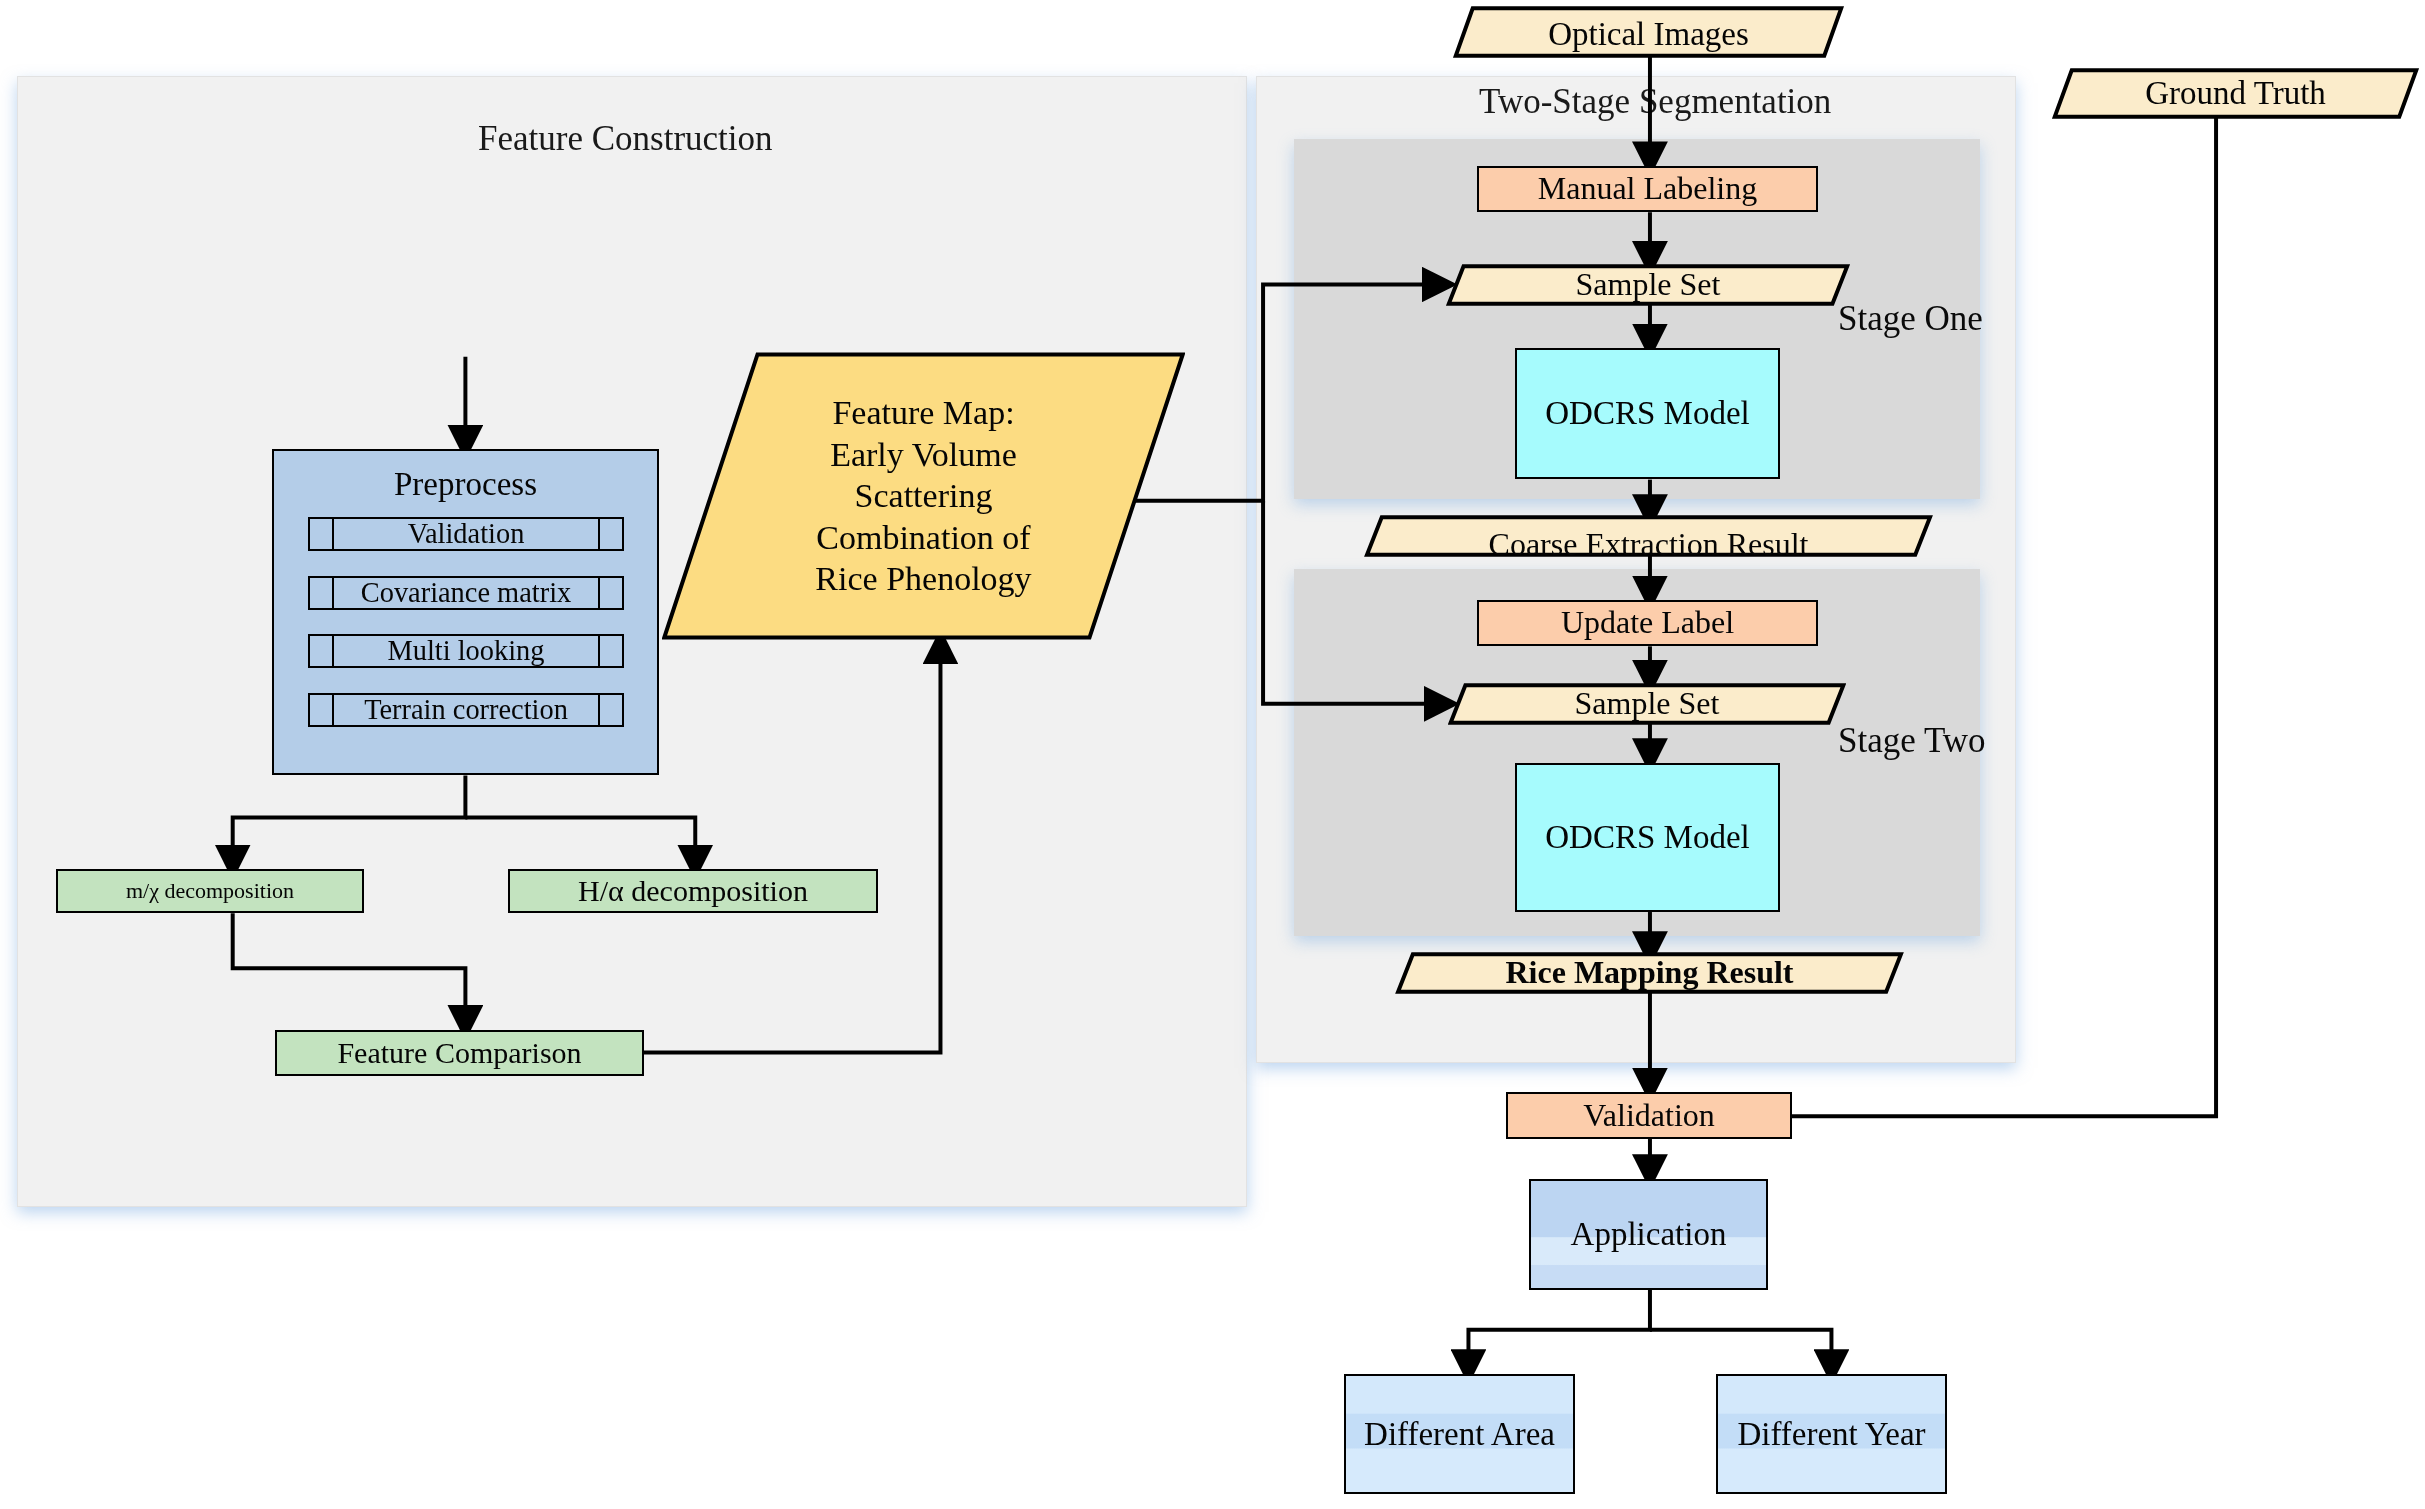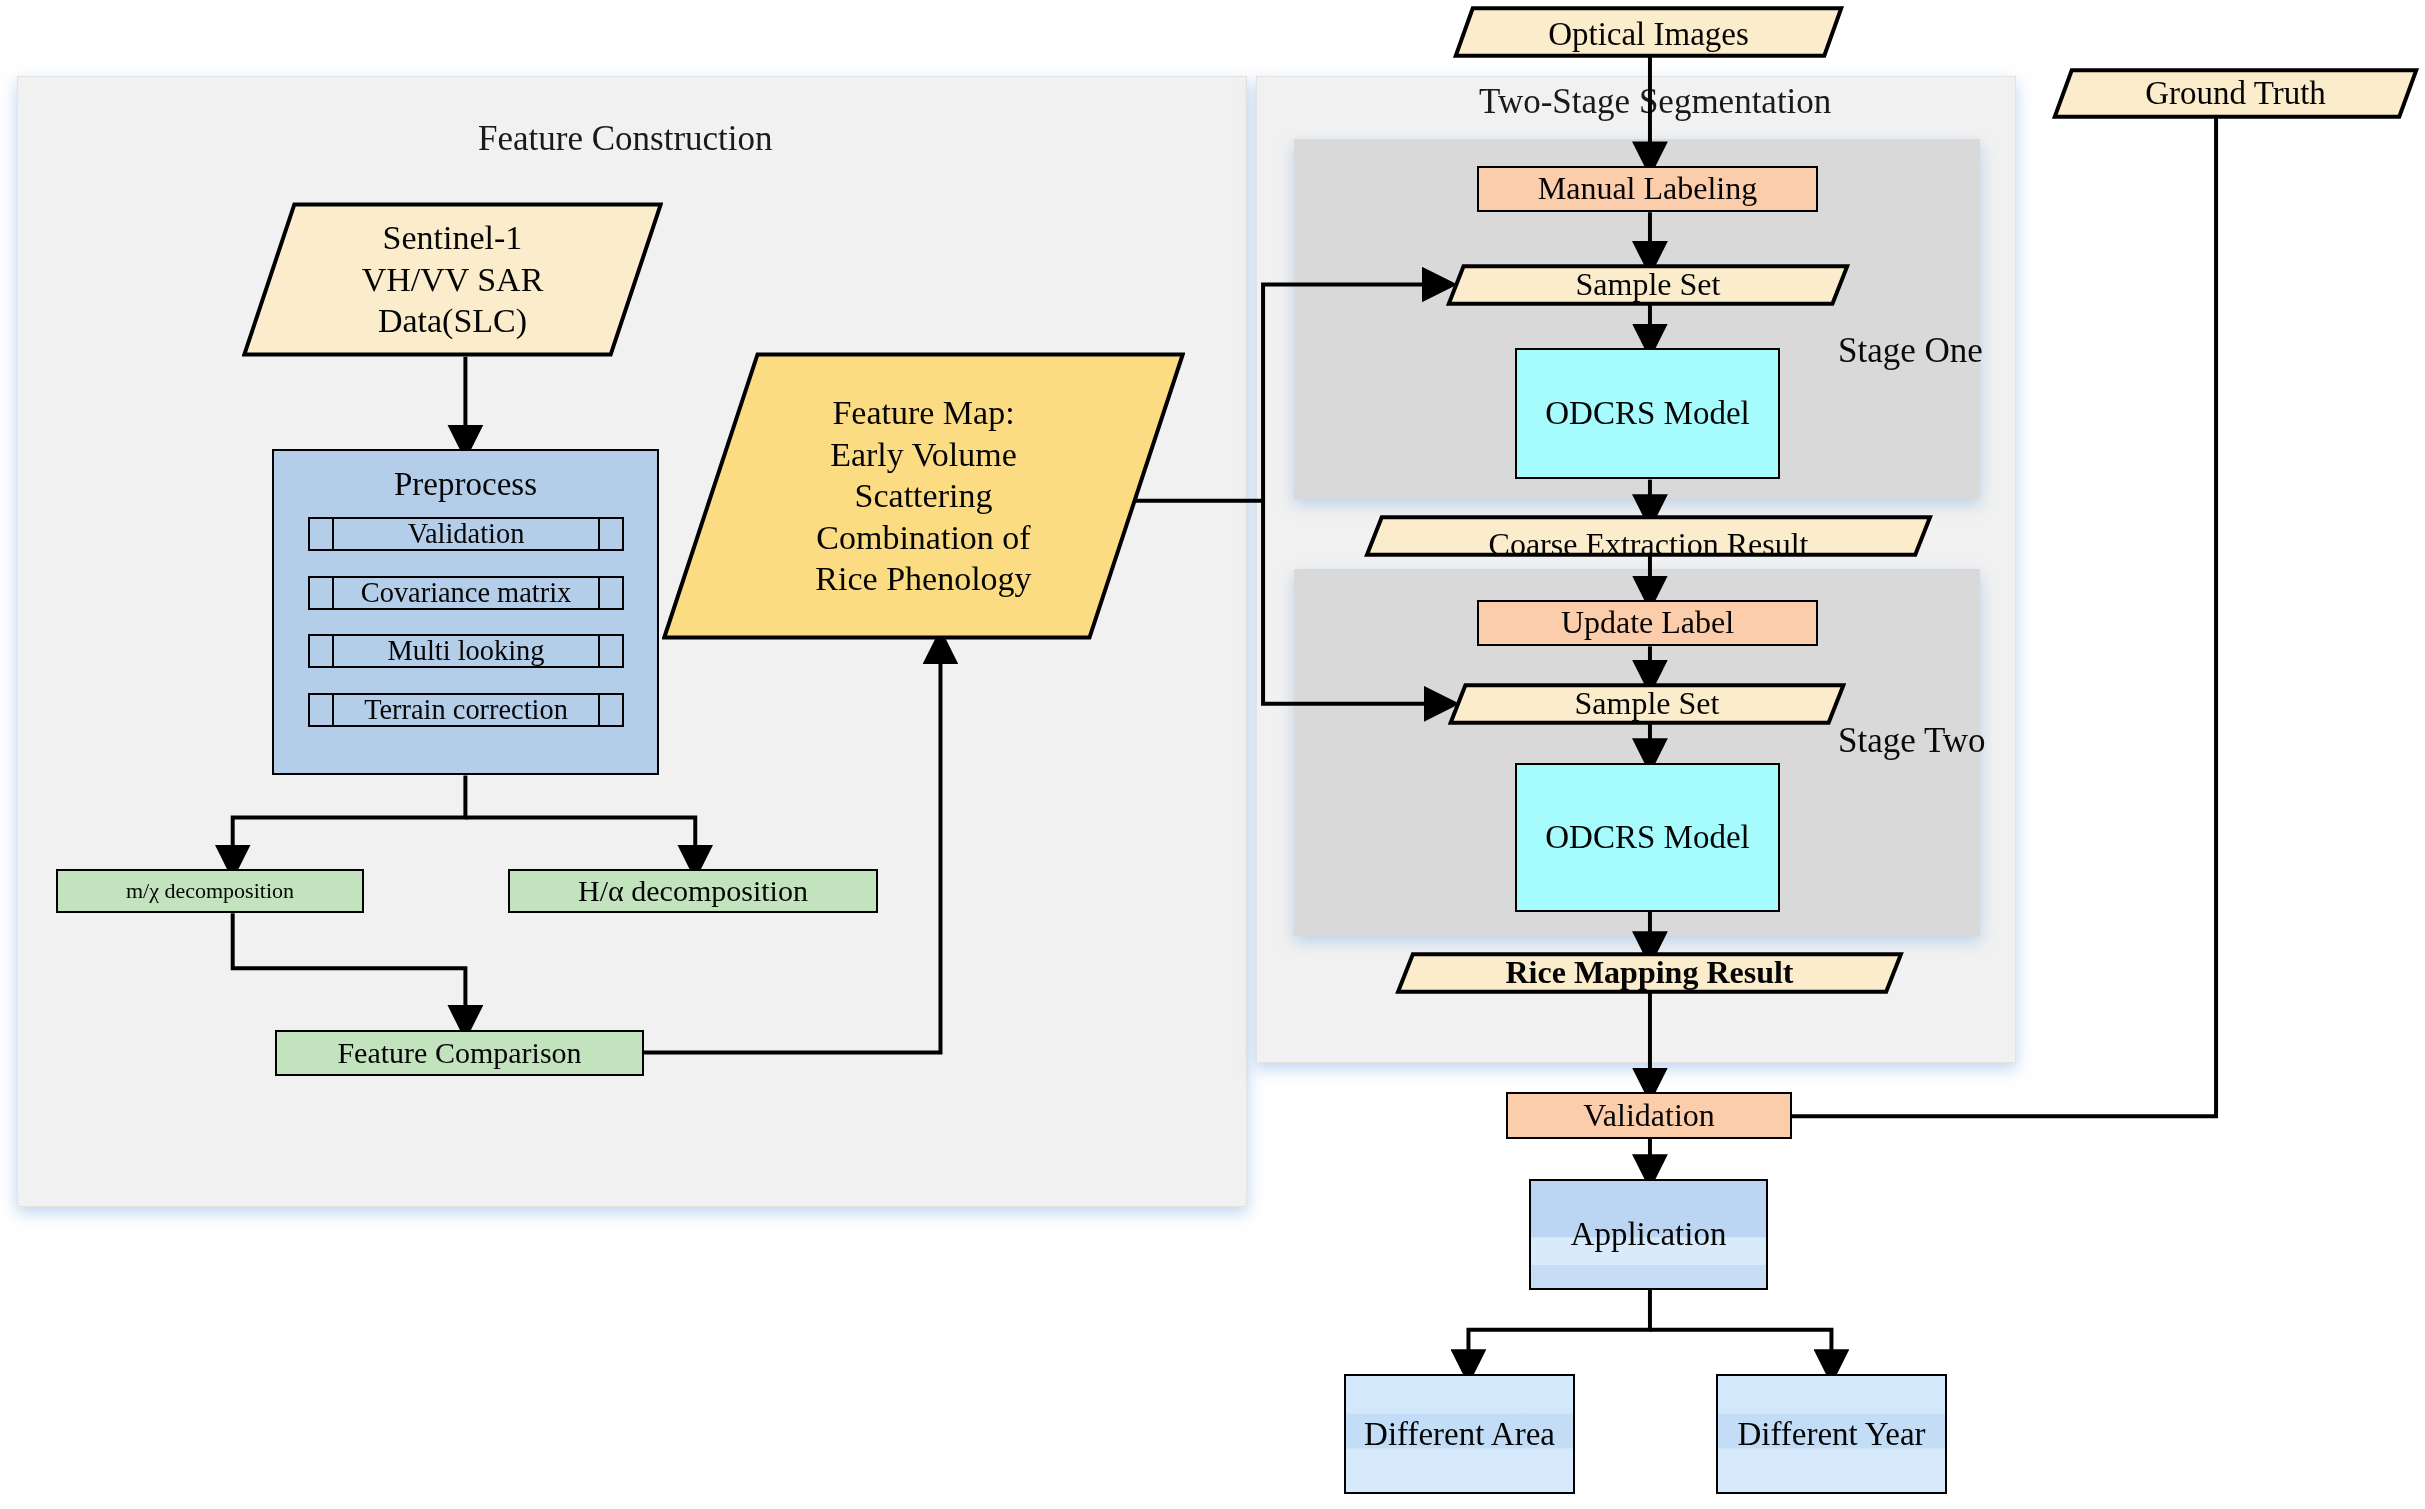--- a/index.html
+++ b/index.html
@@ -138,21 +138,21 @@
   <div class="panel" style="left:1256px; top:76px; width:758px; height:985px;"></div>
 
   <div class="subpanel" style="left:1294px; top:139px; width:686px; height:360px;"></div>
 
   <div class="subpanel" style="left:1294px; top:569px; width:686px; height:367px;"></div>
 
   <div class="panel-title" style="left:478px; top:121px; font-size:35px;">Feature Construction</div>
 
   <div class="panel-title" style="left:1479px; top:84px; font-size:35px;">Two-Stage Segmentation</div>
 
-  <div class="stage-label" style="left:1838px; top:299px; font-size:35px;margin-top:32px;">Stage One</div>
+  <div class="stage-label" style="left:1838px; top:299px; font-size:35px;">Stage One</div>
 
   <div class="stage-label" style="left:1838px; top:721px; font-size:35px;">Stage Two</div>
 
   <svg id="edges" viewBox="0 0 4264 2654">
     <defs>
       <marker id="ah" markerWidth="9" markerHeight="9" refX="6.2" refY="4.5" orient="auto" markerUnits="strokeWidth">
         <path d="M0,0 L9,4.5 L0,9 z" fill="#000"></path>
       </marker>
     </defs>
     <g stroke="#000" stroke-width="7" fill="none" marker-end="url(#ah)">
@@ -197,28 +197,20 @@
       <path d="M2900,2337 L3219,2337 L3219,2415"></path>
 
       <path d="M1963,880 L2220,880 L2220,500 L2542,500"></path>
 
       <path d="M2220,880 L2220,1237 L2546,1237"></path>
 
       <path d="M3895,206 L3895,1962 L3091,1962"></path>
     </g>
   </svg>
 
-  <div class="para-wrap" style="left:242px; top:202px; width:421px; height:155px;">
-    <svg width="421" height="155" viewBox="0 0 740 272">
-      <polygon points="92,4 736,4 648,268 4,268" fill="#fbeccb" stroke="#000" stroke-width="7"></polygon>
-    </svg>
-    <div class="para-label" style="font-size:34px;">Sentinel-1
-VH/VV SAR
-Data(SLC)</div>
-  </div>
 
   <div class="node preproc" style="left:272px; top:449px; width:387px; height:326px;">
     <div class="preproc-title" style="top:13.7px; font-size:33px;">Preprocess</div>
 
     <div class="predef" style="left:34px; top:66px; width:316px; height:34px; font-size:28.4px;">
       <span>Validation</span>
     </div>
 
     <div class="predef" style="left:34px; top:125px; width:316px; height:34px; font-size:28.4px;">
       <span>Covariance matrix</span>

